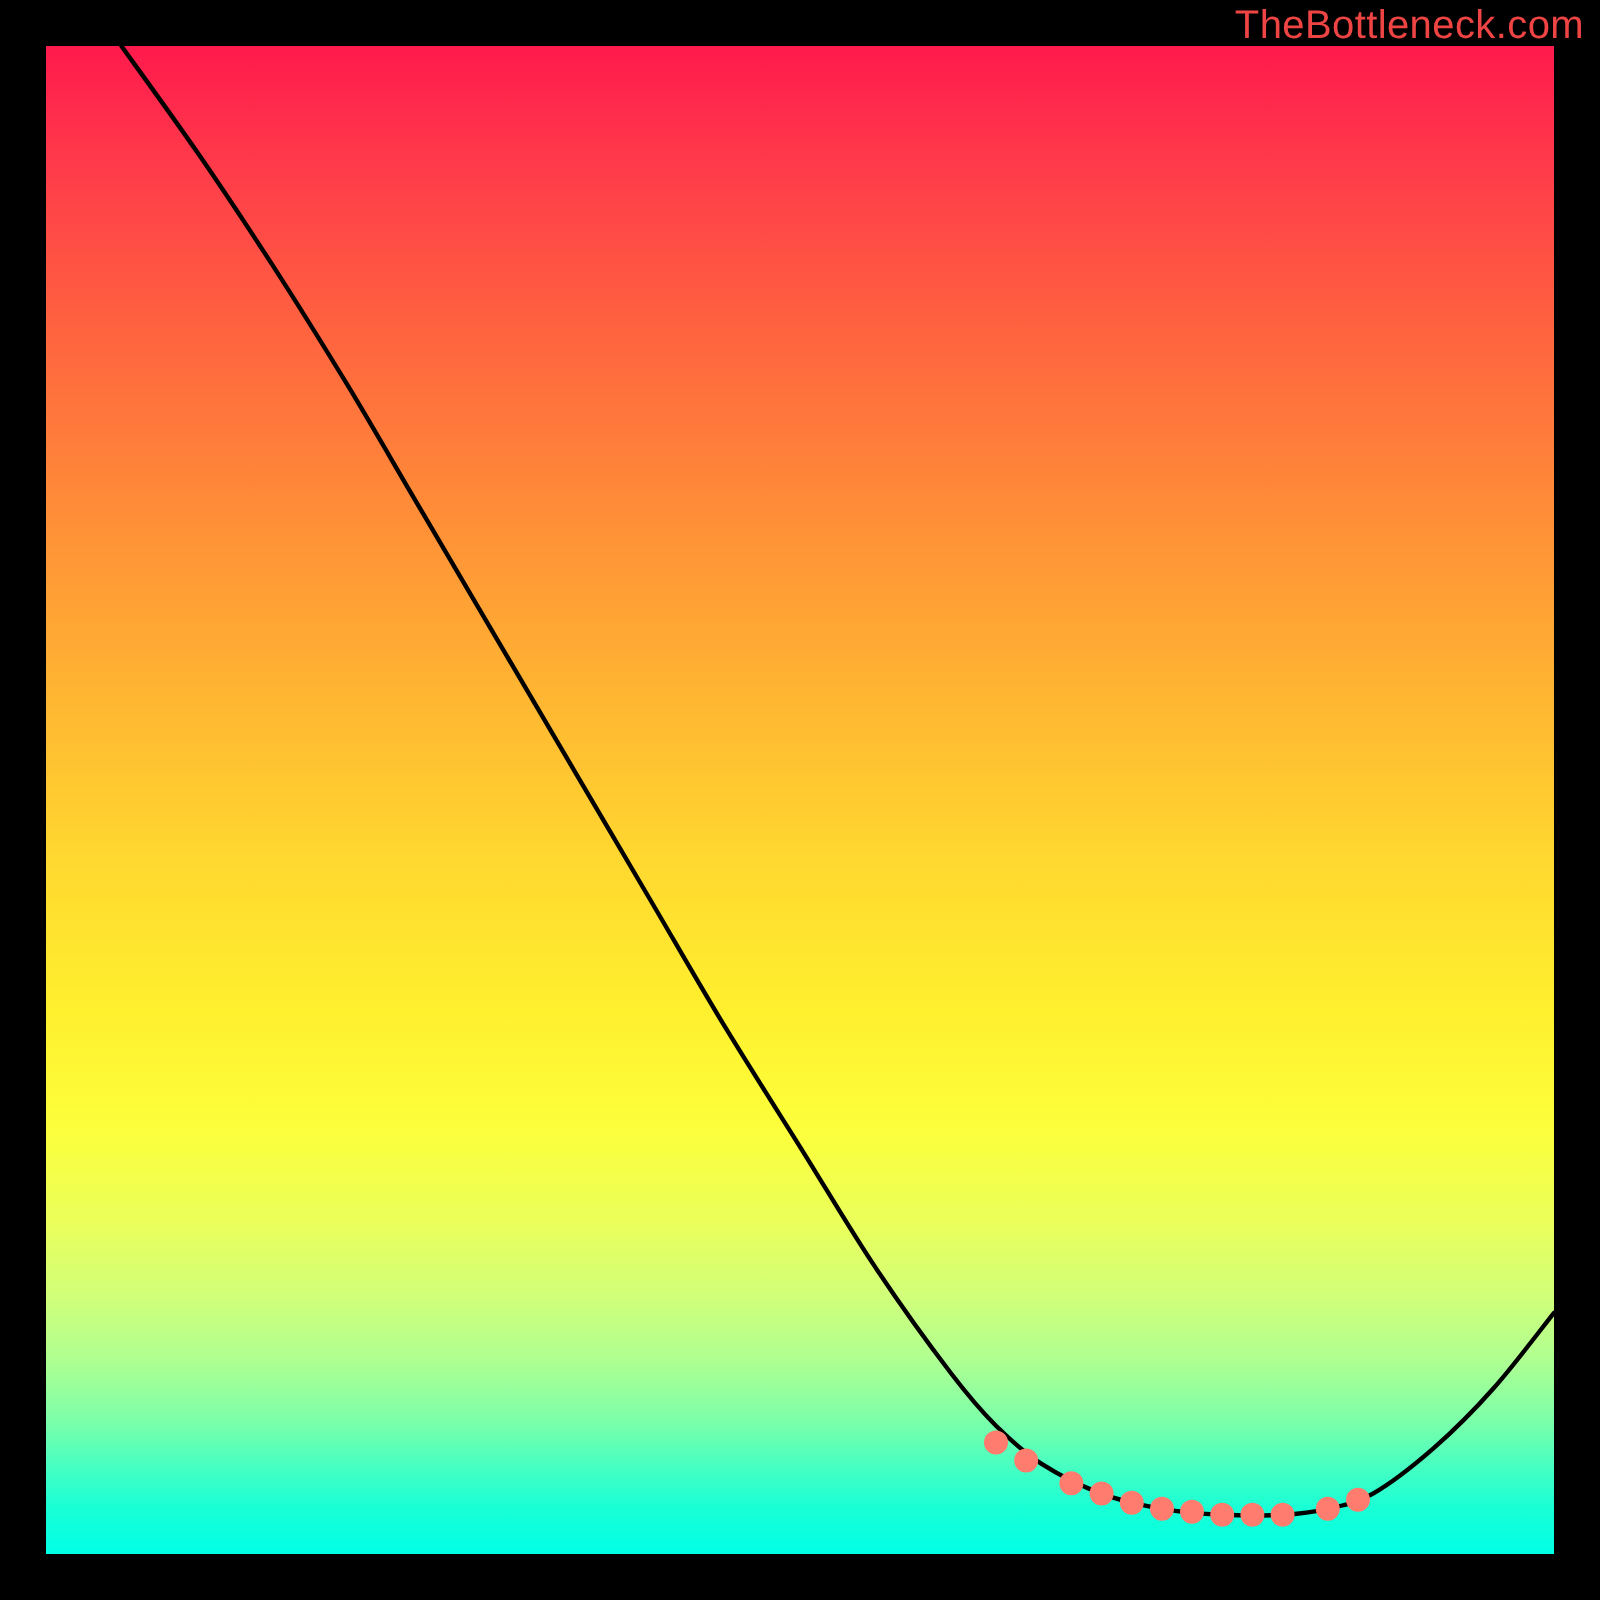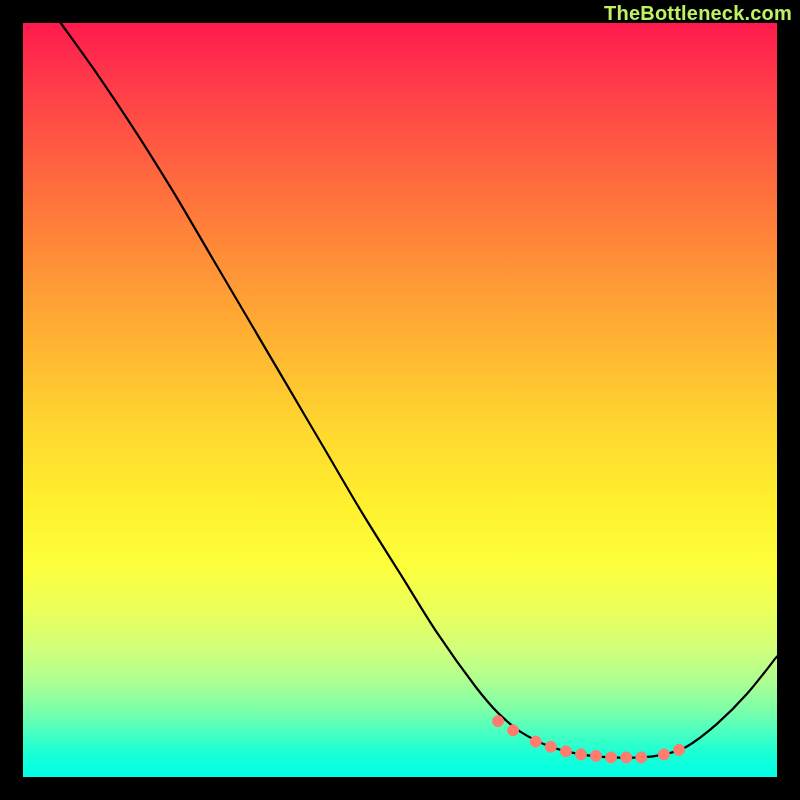--- a/index.html
+++ b/index.html
@@ -32,23 +32,23 @@
       #7effa8 91%,
       #4affc0 94%,
       #18ffd6 97%,
       #00ffe6 100%
     );
   }
   .watermark {
     position: absolute;
     top: 2px;
     right: 8px;
-    color: #bef264;
+    color: #ef4444;
     font-size: 20px;
-    font-weight: 700;
+    font-weight: 400;
     letter-spacing: 0.2px;
     user-select: none;
   }
   svg.curve {
     position: absolute;
     left: 0;
     top: 0;
     width: 754px;
     height: 754px;
     overflow: visible;

